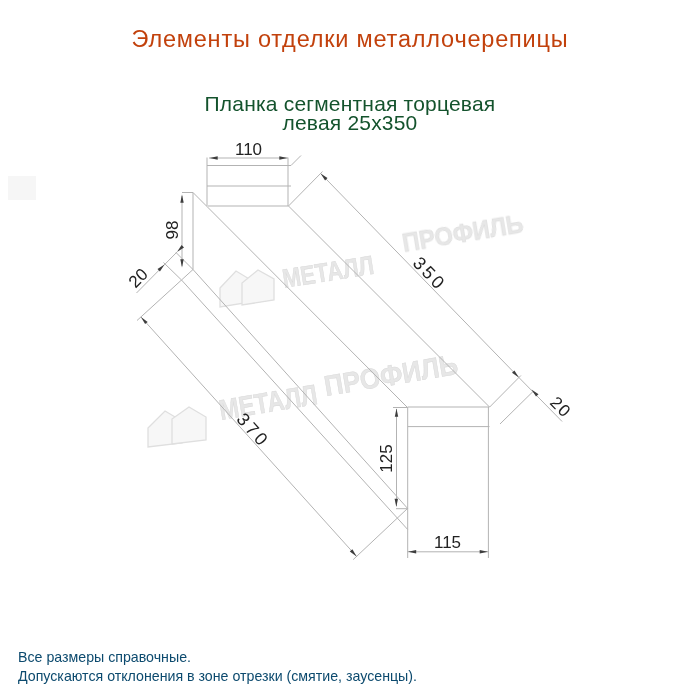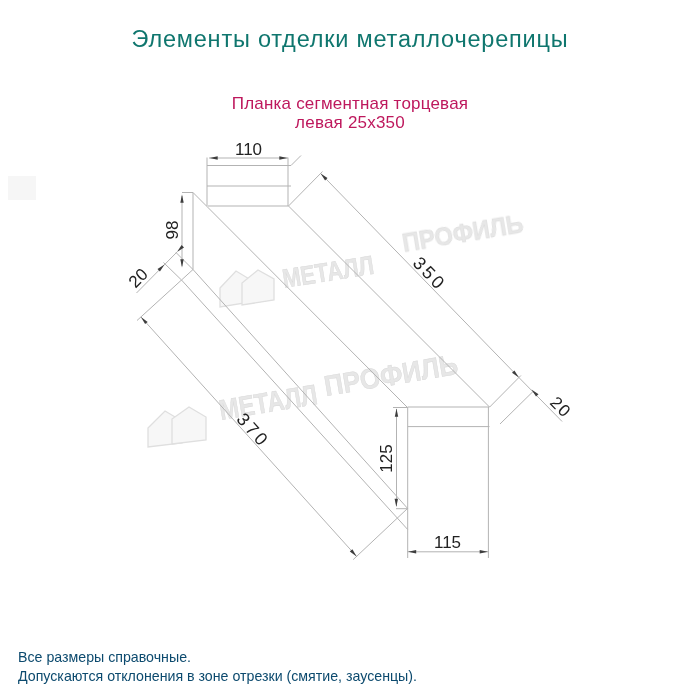--- a/index.html
+++ b/index.html
@@ -1,18 +1,18 @@
 <!DOCTYPE html>
 <html><head>
 <meta charset="utf-8">
 <style>
 html,body{margin:0;padding:0;background:#ffffff;width:700px;height:700px;overflow:hidden;}
 body{font-family:"Liberation Sans",sans-serif;position:relative;}
-.title{position:absolute;top:26px;left:0;width:700px;text-align:center;font-size:23.5px;letter-spacing:0.8px;color:#0f766e;}
-.subtitle{position:absolute;top:95px;left:0;width:700px;text-align:center;font-size:17px;line-height:18.5px;letter-spacing:0.2px;color:#be185d;}
+.title{position:absolute;top:26px;left:0;width:700px;text-align:center;font-size:23.5px;letter-spacing:0.8px;color:#c2410c;}
+.subtitle{position:absolute;top:95px;left:0;width:700px;text-align:center;font-size:21px;line-height:18.5px;letter-spacing:0.2px;color:#14532d;}
 .footer{position:absolute;left:18px;top:648px;font-size:14.2px;line-height:19px;color:#0c4a6e;}
 svg{position:absolute;top:0;left:0;}
 .dimtxt{font-size:17px;fill:#222222;}
 </style>
 </head>
 <body>
 
 <div class="title">Элементы отделки металлочерепицы</div>
 
 <div class="subtitle">Планка сегментная торцевая<br>левая 25x350</div>

